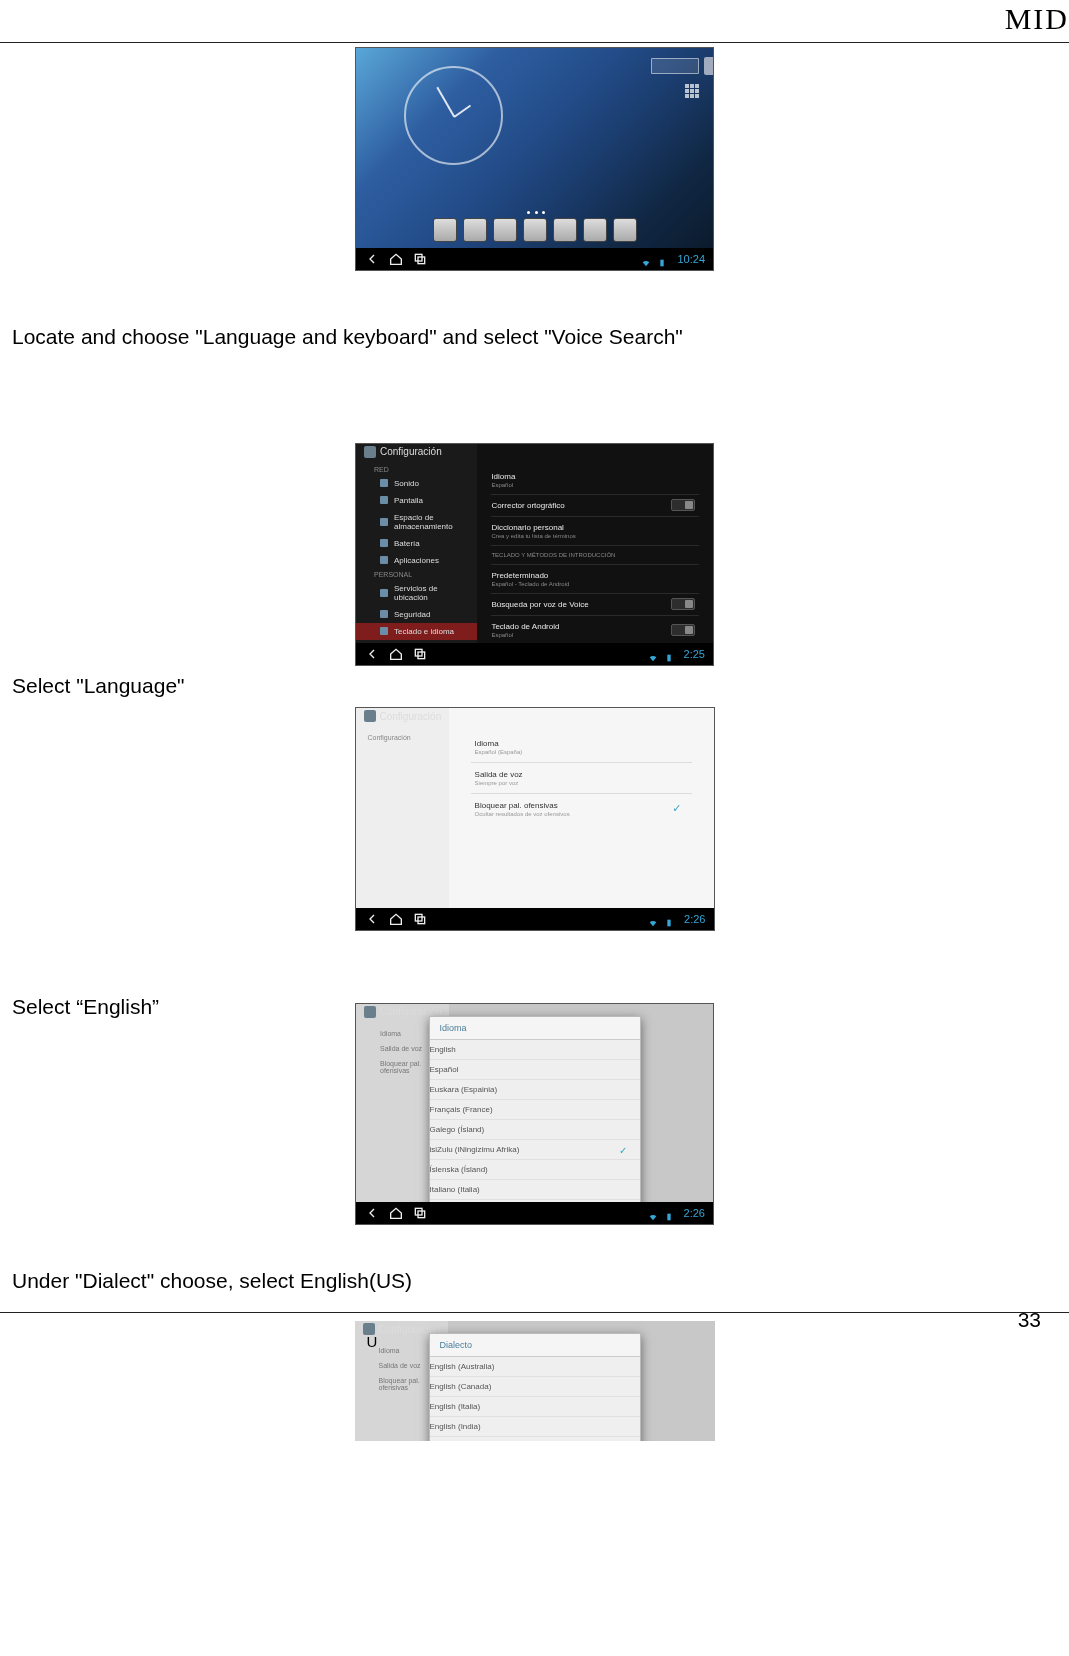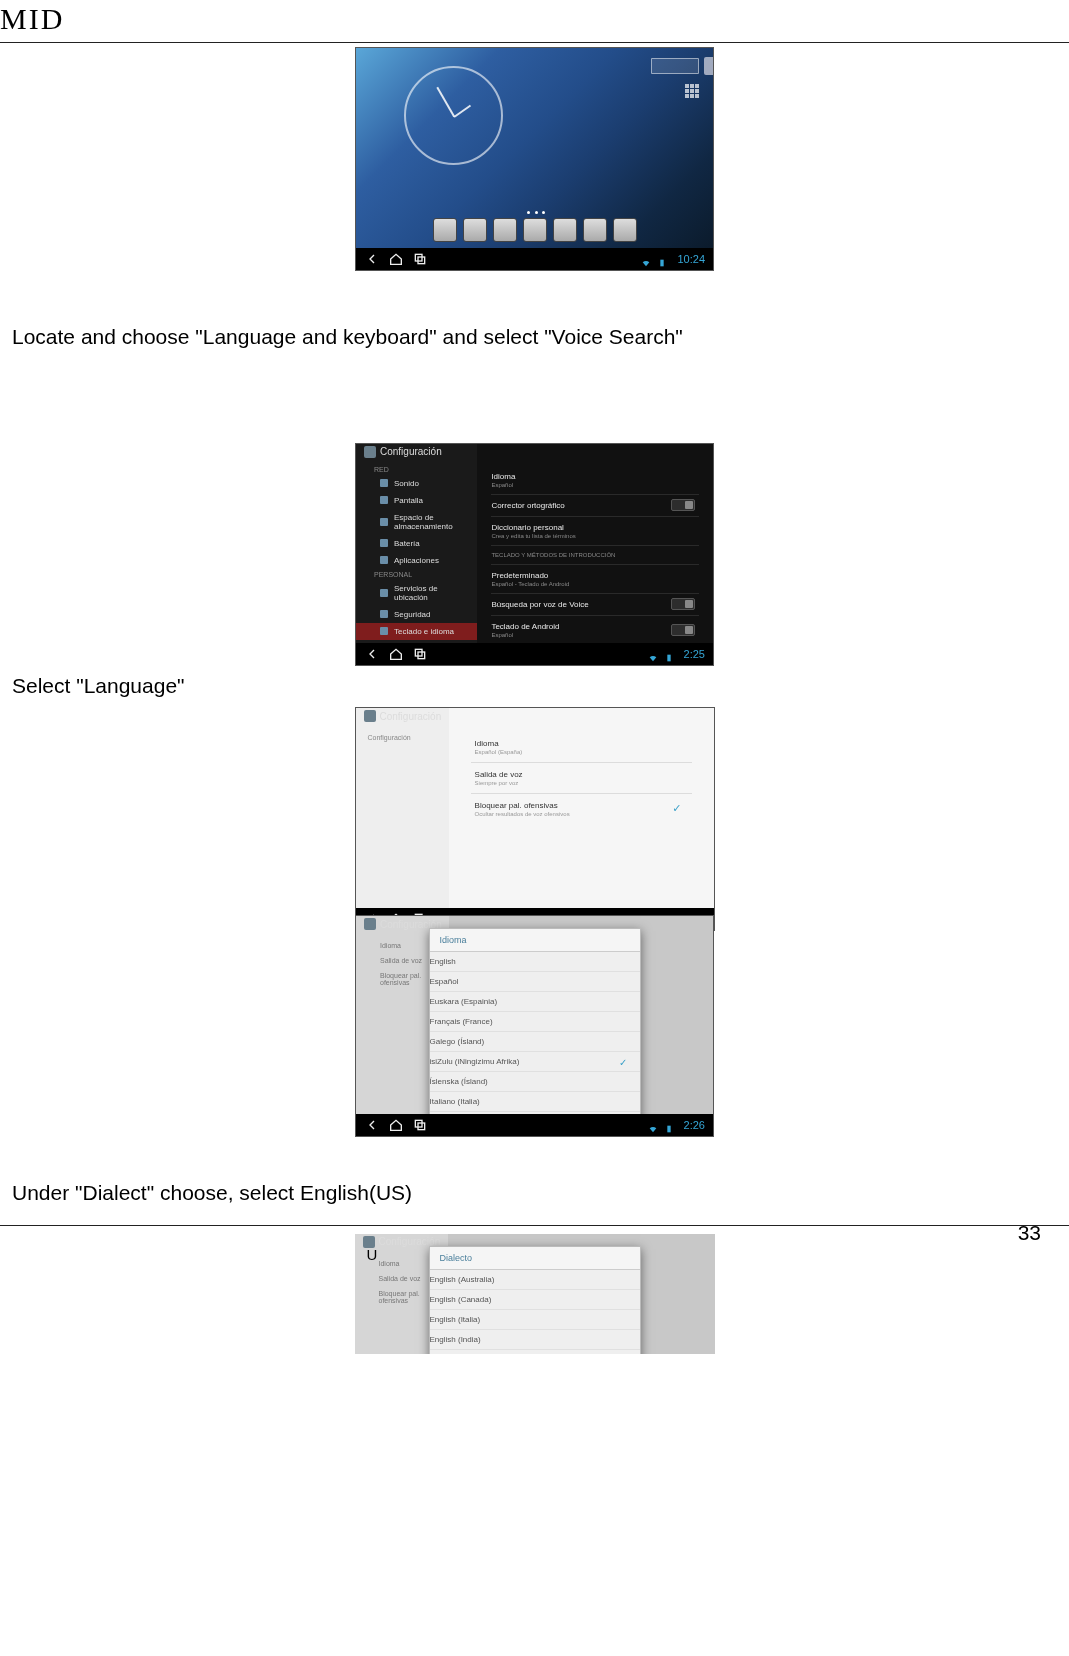--- a/index.html
+++ b/index.html
@@ -1,17 +1,17 @@
 <!DOCTYPE html>
 <html><head>
 <meta charset="utf-8">
 <style>
   html,body{margin:0;padding:0;background:#fff;font-family:Arial,Helvetica,sans-serif;color:#000}
   .page{width:1069px;margin:0 auto;position:relative;min-height:1656px}
-  .header-title{font-family:"Times New Roman",serif;font-size:30px;text-align:left;padding-top:2px;letter-spacing:2px}
+  .header-title{font-family:"Times New Roman",serif;font-size:30px;text-align:right;padding-top:2px;letter-spacing:2px}
   .hr{border:none;border-top:1px solid #222;margin:6px 0 0 0}
   .body-text{font-size:21px;line-height:1.5;margin-left:12px;margin-top:10px}
   .centered{display:block;margin:4px auto}
   
   .tablet{position:relative;border:1px solid #555;background:#111;overflow:hidden}
   .statusbar{position:absolute;bottom:0;left:0;right:0;height:22px;background:#000;display:flex;align-items:center;justify-content:flex-end;padding:0 8px;gap:10px}
   .statusbar .left-icons{position:absolute;left:8px;display:flex;gap:8px}
   .nav-icon{width:16px;height:16px;display:inline-block;color:#eee}
   .status-time{color:#35a6d6;font-size:11px}
   .status-icons{display:flex;gap:6px;align-items:center}
@@ -247,20 +247,21 @@
               <path d="M12 20l8-10a14 14 0 00-16 0l8 10z"></path>
             </svg></span>
         <span class="small-icon"><svg viewBox="0 0 24 24" fill="currentColor">
               <rect x="8" y="4" width="8" height="16"></rect>
             </svg></span>
       </div>
       <span class="status-time">2:26</span>
     </div>
   </div>
 
+  <div class="body-text" style="margin-top:60px">Select “English”</div>
 
   <div class="tablet centered" style="width:357px;height:220px;margin-top:-20px">
     <div class="settings-title">
       <span class="gear-icon"></span>
       <span>Configuración</span>
     </div>
     <div class="settings">
       <div class="sidebar-light" style="background:#d6d6d6">
         <div class="side-item" style="color:#777;font-size:7px">Idioma</div>
         <div class="side-item" style="color:#777;font-size:7px">Salida de voz</div>

